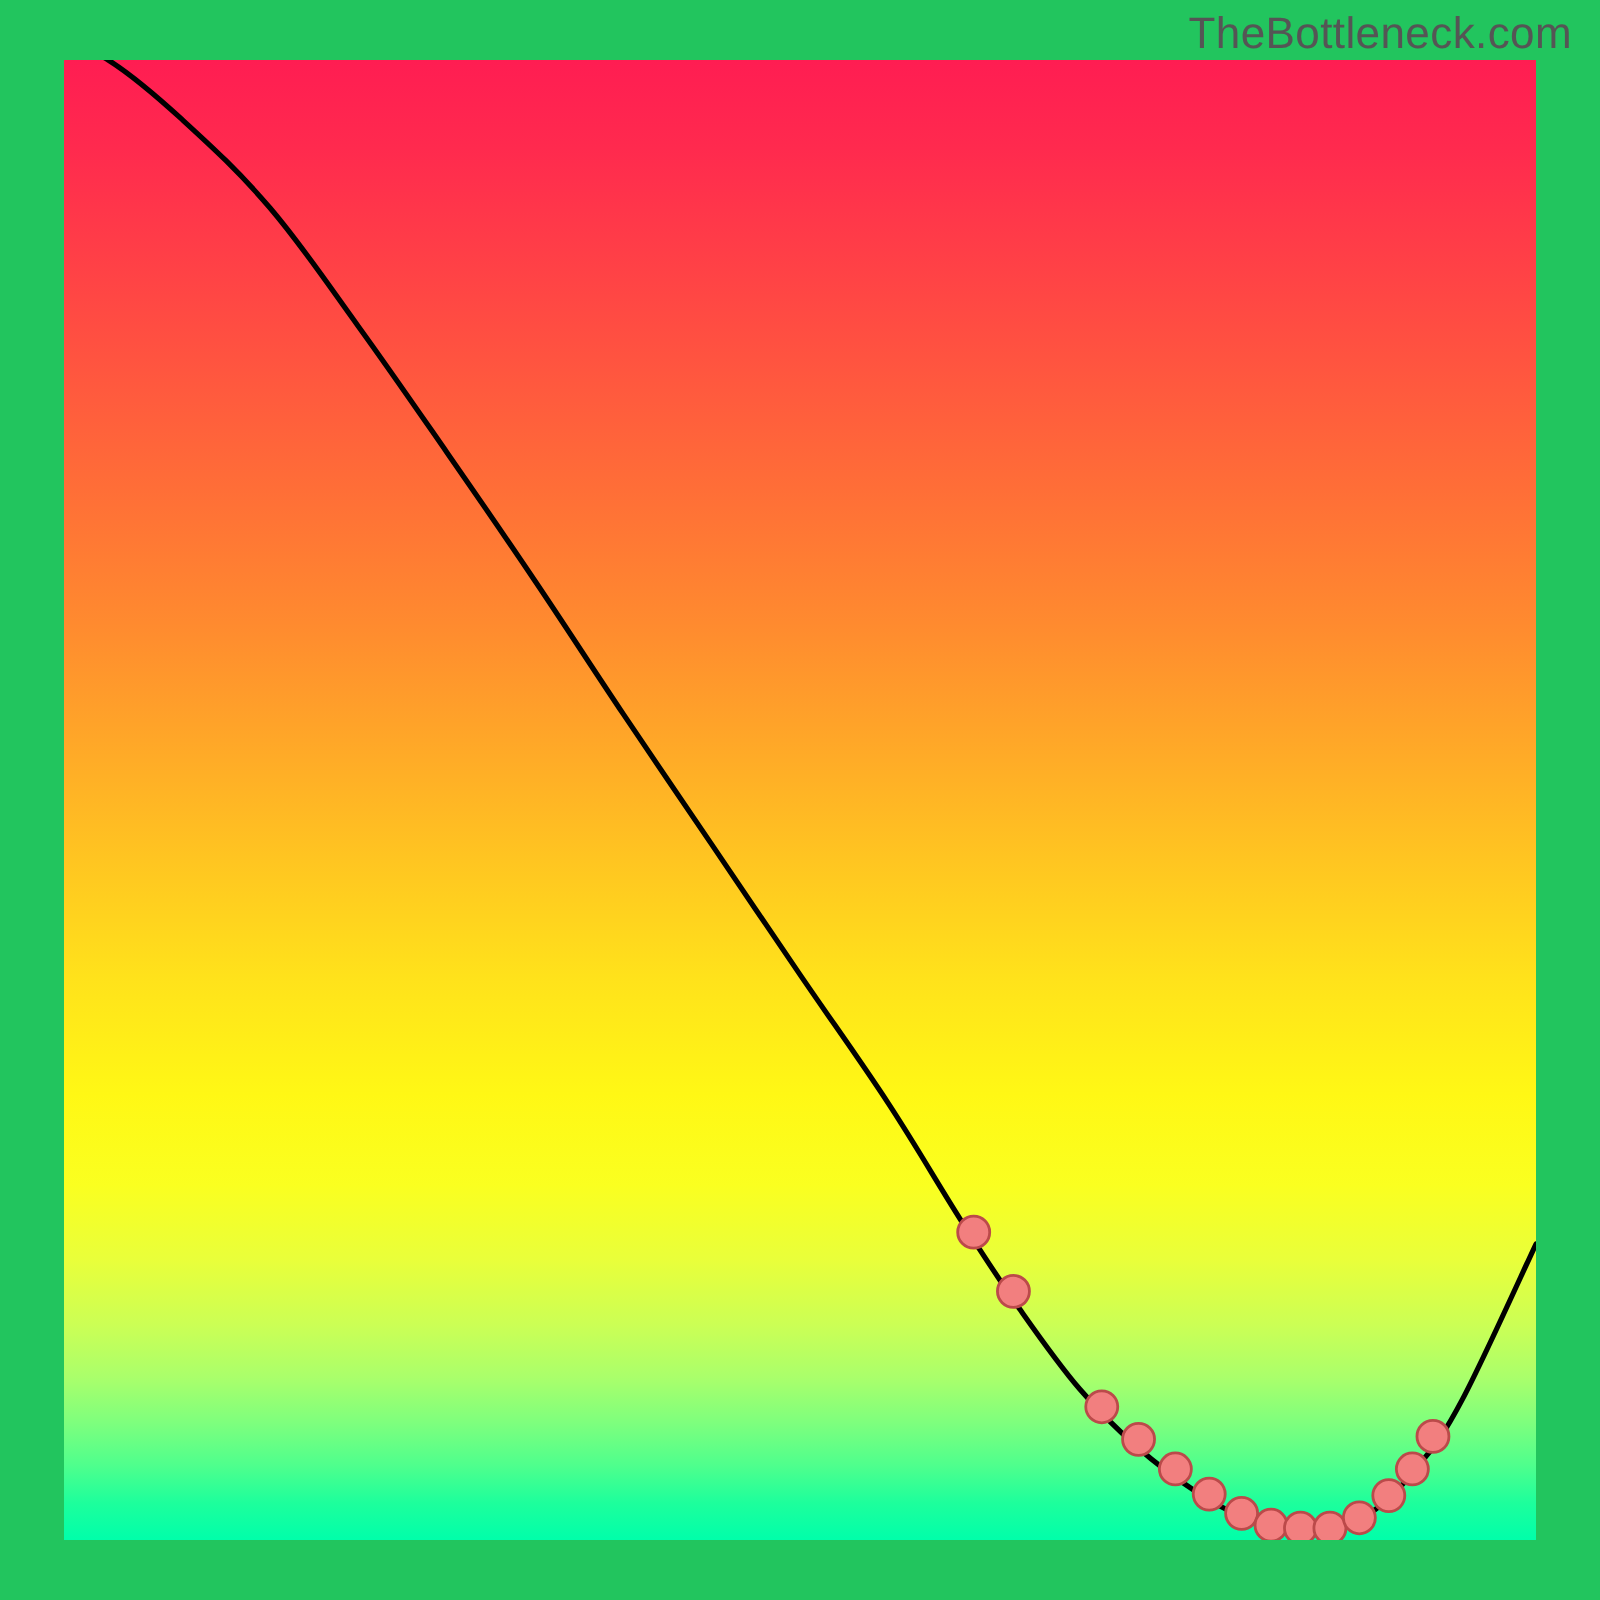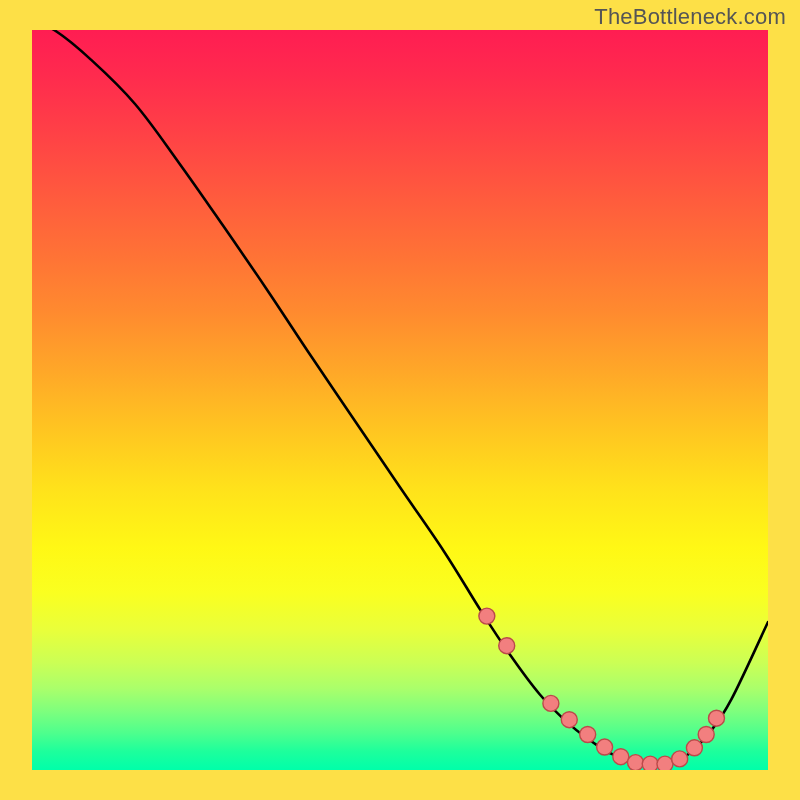--- a/index.html
+++ b/index.html
@@ -1,21 +1,21 @@
 <!DOCTYPE html>
 <html><head>
 <meta charset="utf-8">
 <style>
   * { margin: 0; padding: 0; box-sizing: border-box; }
   html, body { width: 800px; height: 800px; background: #000; overflow: hidden; }
   .container {
     position: relative;
     width: 800px;
     height: 800px;
-    background: #fde047;
+    background: #22c55e;
   }
   .watermark {
     position: absolute;
     top: 4px;
     right: 14px;
     color: #555;
     font-family: Arial, sans-serif;
     font-size: 22px;
     font-weight: 500;
     letter-spacing: 0.2px;

